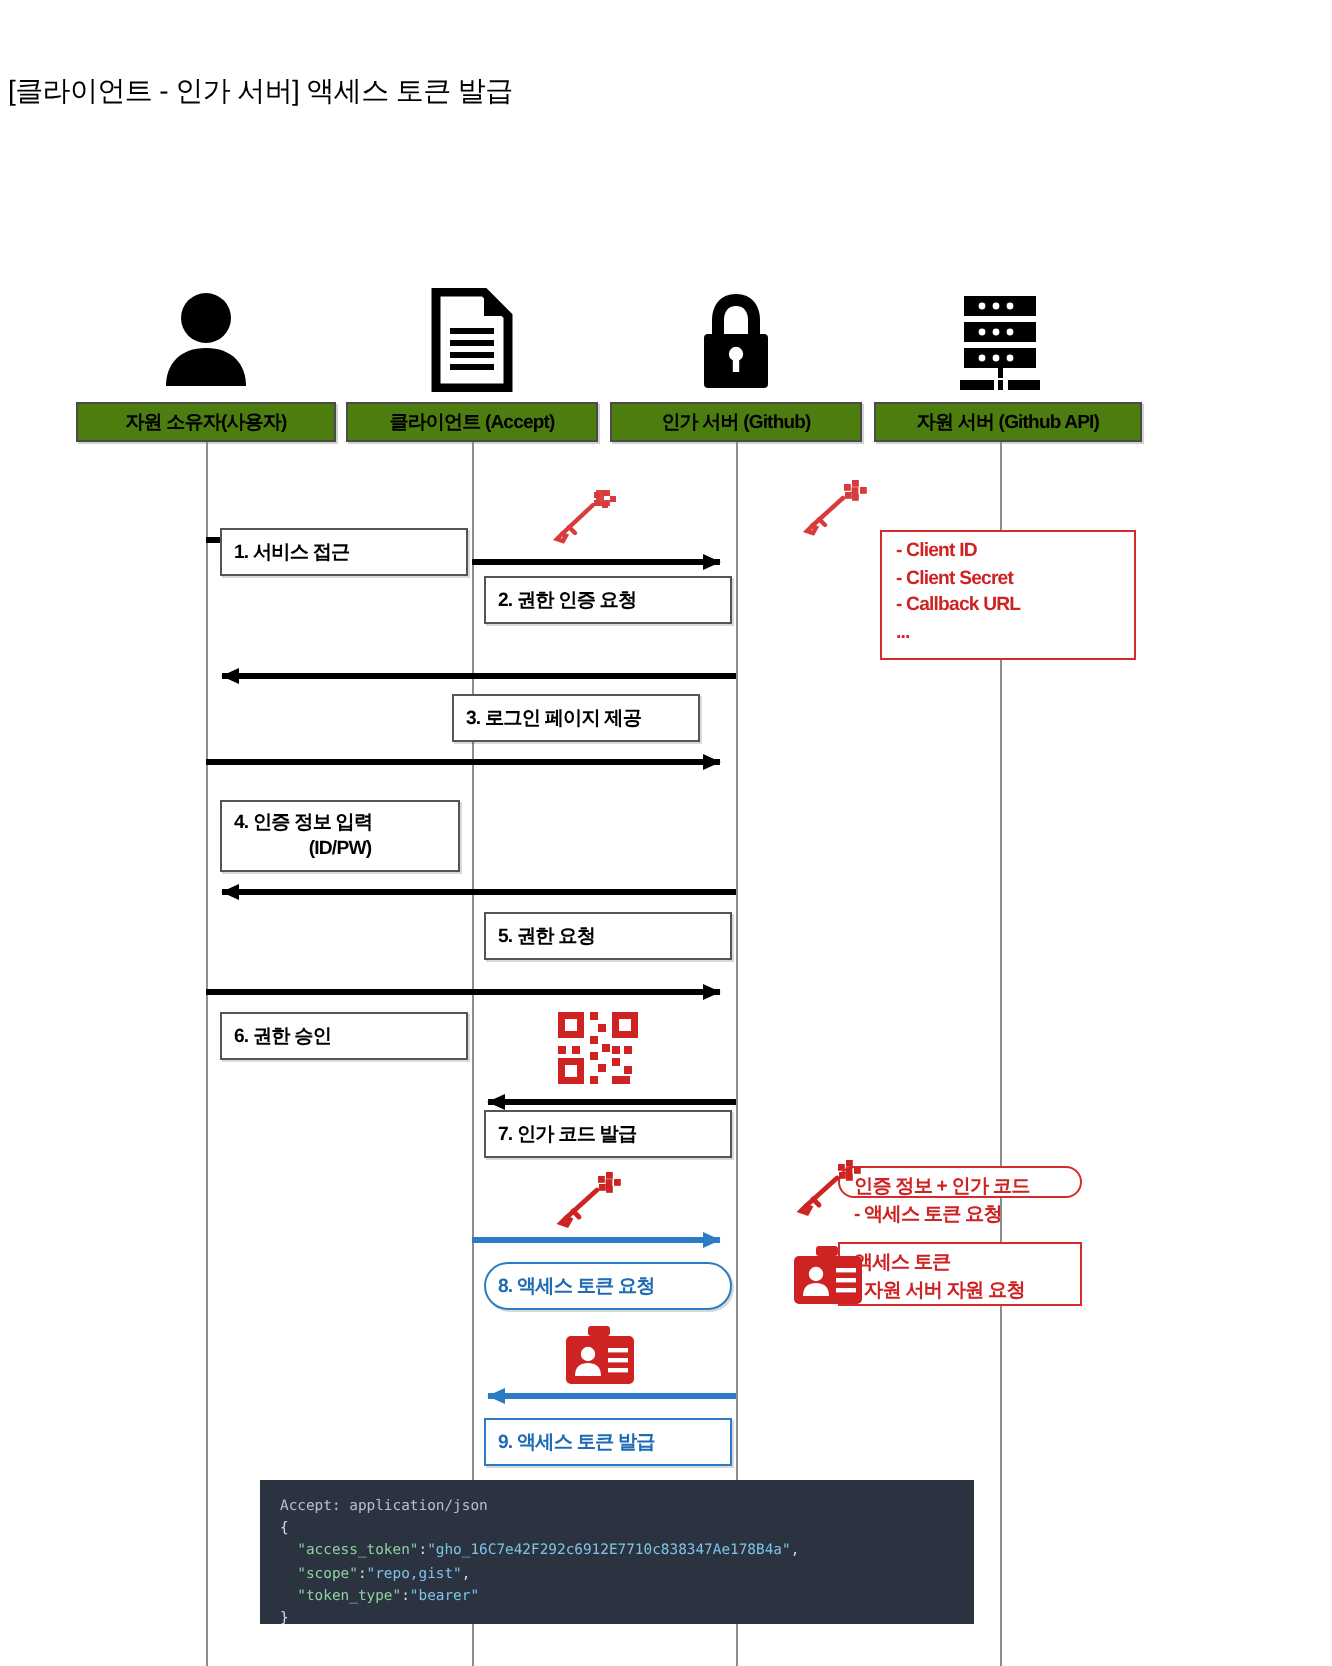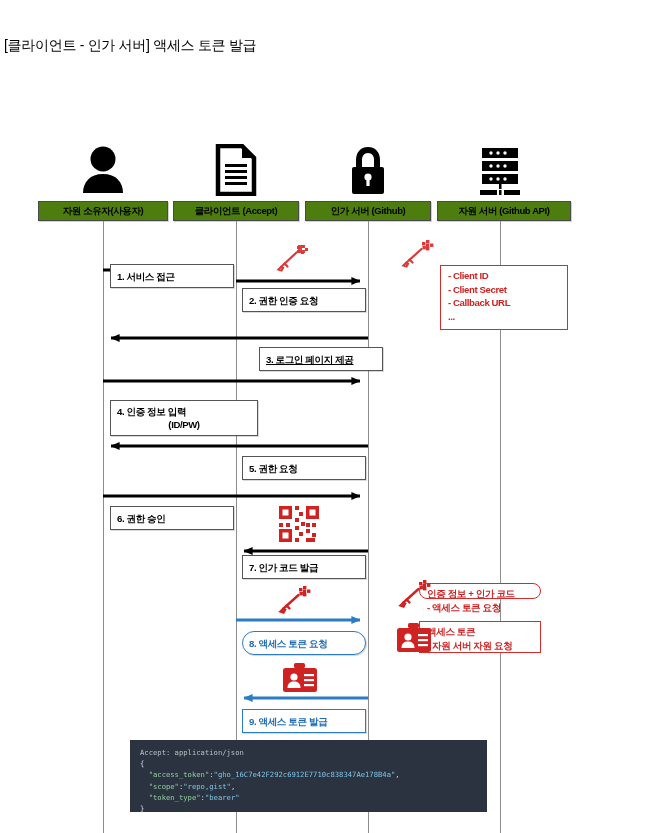--- a/index.html
+++ b/index.html
@@ -236,25 +236,25 @@
 </svg>
 
 <div class="msg-box" style="left:110px; top:264px; width:124px; height:24px;">
   <span>1. 서비스 접근</span>
 </div>
 
 <div class="msg-box" style="left:242px; top:288px; width:124px; height:24px;">
   <span>2. 권한 인증 요청</span>
 </div>
 
-<div class="msg-box" style="left:259px; top:347px; width:124px; height:24px;text-decoration:underline;">
+<div class="msg-box" style="left:226px; top:347px; width:124px; height:24px;">
   <span>3. 로그인 페이지 제공</span>
 </div>
 
-<div class="msg-box" style="left:110px; top:400px; width:148px; height:36px;">
+<div class="msg-box" style="left:110px; top:400px; width:120px; height:36px;">
   <span>4. 인증 정보 입력</span>
   <span style="align-self:center;">(ID/PW)</span>
 </div>
 
 <div class="msg-box" style="left:242px; top:456px; width:124px; height:24px;">
   <span>5. 권한 요청</span>
 </div>
 
 <div class="msg-box" style="left:110px; top:506px; width:124px; height:24px;">
   <span>6. 권한 승인</span>

